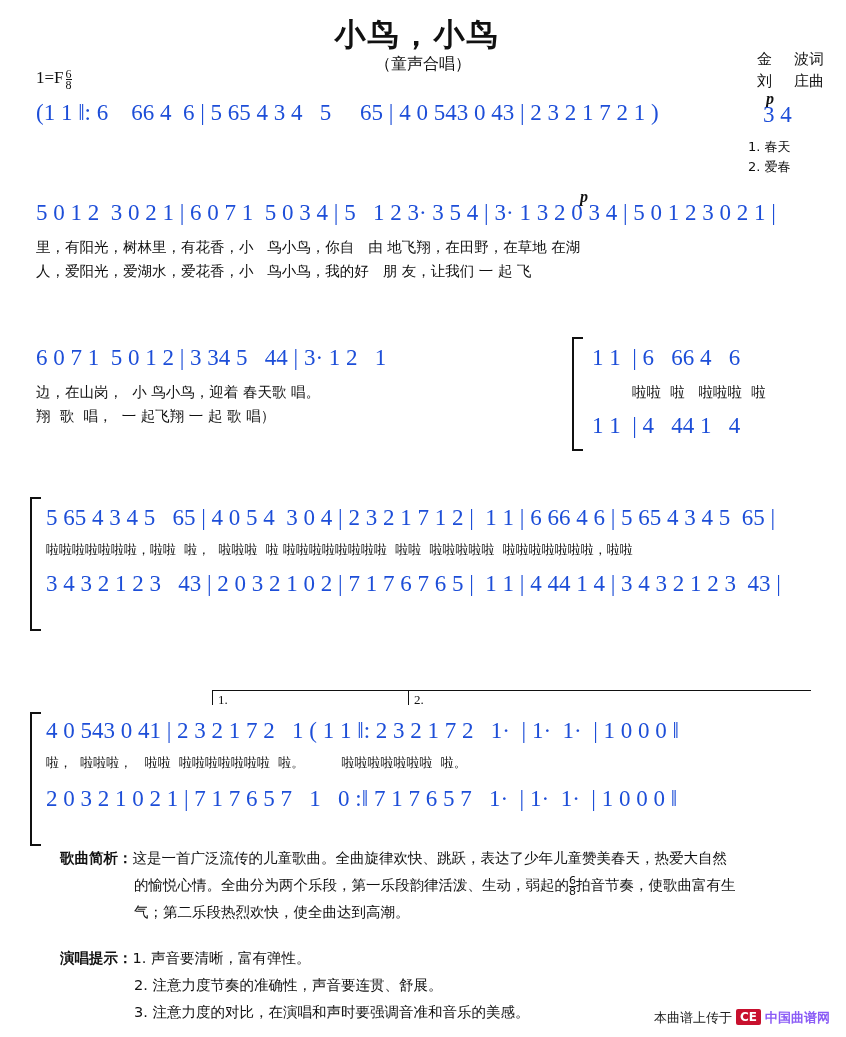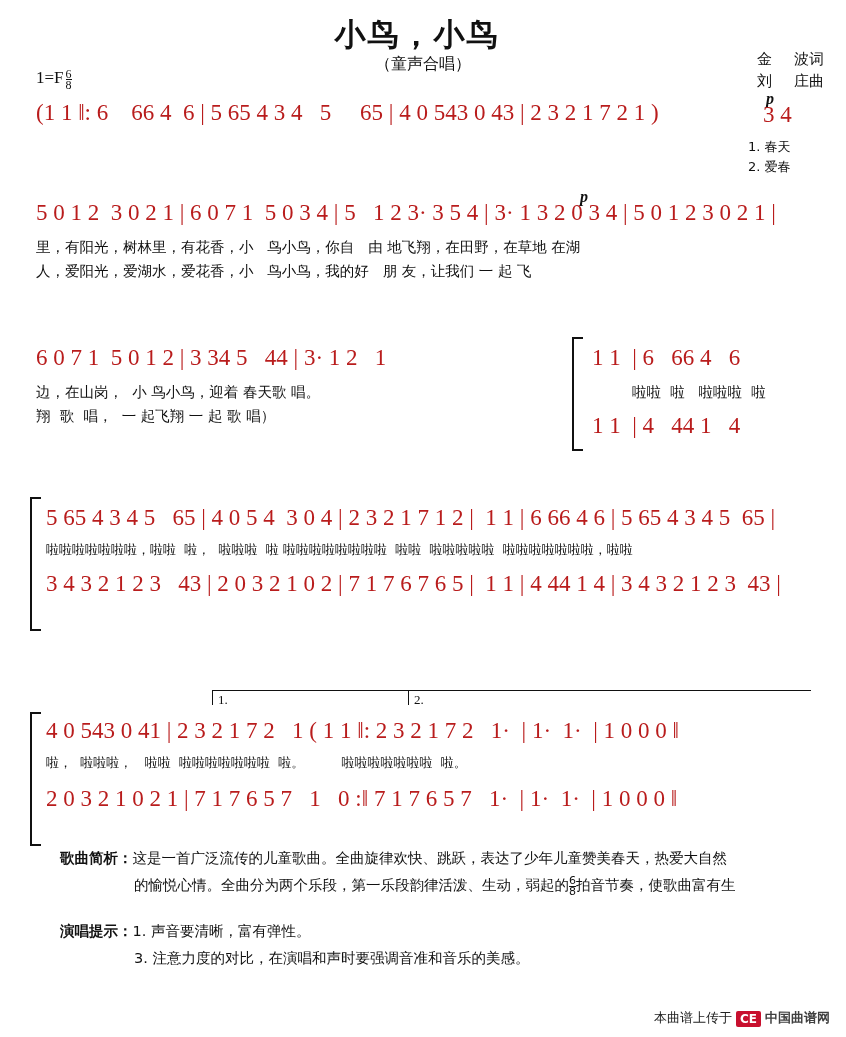--- a/index.html
+++ b/index.html
@@ -32,21 +32,21 @@
   .keysig .frac b{display:block;font-weight:normal;}
   .keysig .frac .den{border-top:1px solid #111;}
 
   
   .row{position:absolute;left:0;width:846px;}
   .notes{
     font-family:"Liberation Serif", serif;
     font-size:23px;
     letter-spacing:0px;
     white-space:pre;
-    color:#b91c1c;
+    color:#1d4ed8;
   }
   .lyr{
     font-family:"DejaVu Sans", sans-serif;
     font-size:14.5px;
     white-space:pre;
     color:#111;
   }
   .small{font-size:13px;}
   .pmark{font-family:"Liberation Serif",serif;font-style:italic;font-weight:bold;font-size:16px;}
 
@@ -59,23 +59,23 @@
   
   .notesblock{position:absolute;left:60px;top:846px;width:730px;font-family:"DejaVu Sans",sans-serif;font-size:14.5px;line-height:25px;}
   .notesblock .lbl{font-weight:bold;}
   .notesblock p{margin:0 0 2px 0;}
   .ind{padding-left:74px;}
   .ind2{padding-left:74px;}
   .frac68{display:inline-block;vertical-align:middle;font-size:11px;line-height:10px;text-align:center;}
   .frac68 b{display:block;font-weight:normal;}
   .frac68 .den{border-top:1px solid #111;}
 
-  .footer{position:absolute;right:16px;bottom:10px;font-family:"DejaVu Sans",sans-serif;font-size:13px;color:#222;display:flex;align-items:flex-end;gap:4px;}
+  .footer{position:absolute;right:16px;bottom:10px;font-family:"DejaVu Sans",sans-serif;font-size:13px;color:#222;display:flex;align-items:flex-start;gap:4px;}
   .footer .logo{display:inline-block;background:#c8102e;color:#fff;font-weight:bold;font-size:12px;padding:1px 4px;border-radius:2px;}
-  .footer .red{color:#404040;font-weight:bold;}
+  .footer .red{color:#8b5cf6;font-weight:bold;}
 </style>
 </head>
 <body>
 
 <div class="sheet">
 
   <div class="title">小鸟，小鸟</div>
   <div class="subtitle">（童声合唱）</div>
 
   <div class="credits">
@@ -128,21 +128,23 @@
 
     <div class="cbrack" style="left:30px;top:22px;height:130px;"></div>
     <div class="notes" style="position:absolute;left:46px;top:28px;">4 0 543 0 41 | 2 3 2 1 7 2   1 ( 1 1 ‖: 2 3 2 1 7 2   1·  | 1·  1·  | 1 0 0 0 ‖</div>
     <div class="lyr small" style="position:absolute;left:46px;top:64px;">啦，  啦啦啦，   啦啦  啦啦啦啦啦啦啦  啦。         啦啦啦啦啦啦啦  啦。</div>
     <div class="notes" style="position:absolute;left:46px;top:96px;">2 0 3 2 1 0 2 1 | 7 1 7 6 5 7   1   0 :‖ 7 1 7 6 5 7   1·  | 1·  1·  | 1 0 0 0 ‖</div>
   </div>
 
   <div class="notesblock">
     <p><span class="lbl">歌曲简析：</span><span>这是一首广泛流传的儿童歌曲。全曲旋律欢快、跳跃，表达了少年儿童赞美春天，热爱大自然</span></p>
     <p class="ind"><span>的愉悦心情。全曲分为两个乐段，第一乐段韵律活泼、生动，弱起的</span><span class="frac68"><b class="num">6</b><b class="den">8</b></span><span>拍音节奏，使歌曲富有生</span></p>
+    <p class="ind">气；第二乐段热烈欢快，使全曲达到高潮。</p>
     <p style="margin-top:21px;"><span class="lbl">演唱提示：</span><span>1. 声音要清晰，富有弹性。</span></p>
+    <p class="ind2">2. 注意力度节奏的准确性，声音要连贯、舒展。</p>
     <p class="ind2">3. 注意力度的对比，在演唱和声时要强调音准和音乐的美感。</p>
   </div>
 
   <div class="footer">
     <span>本曲谱上传于</span>
     <span class="logo">CE</span>
     <span class="red">中国曲谱网</span>
   </div>
 
 </div>

